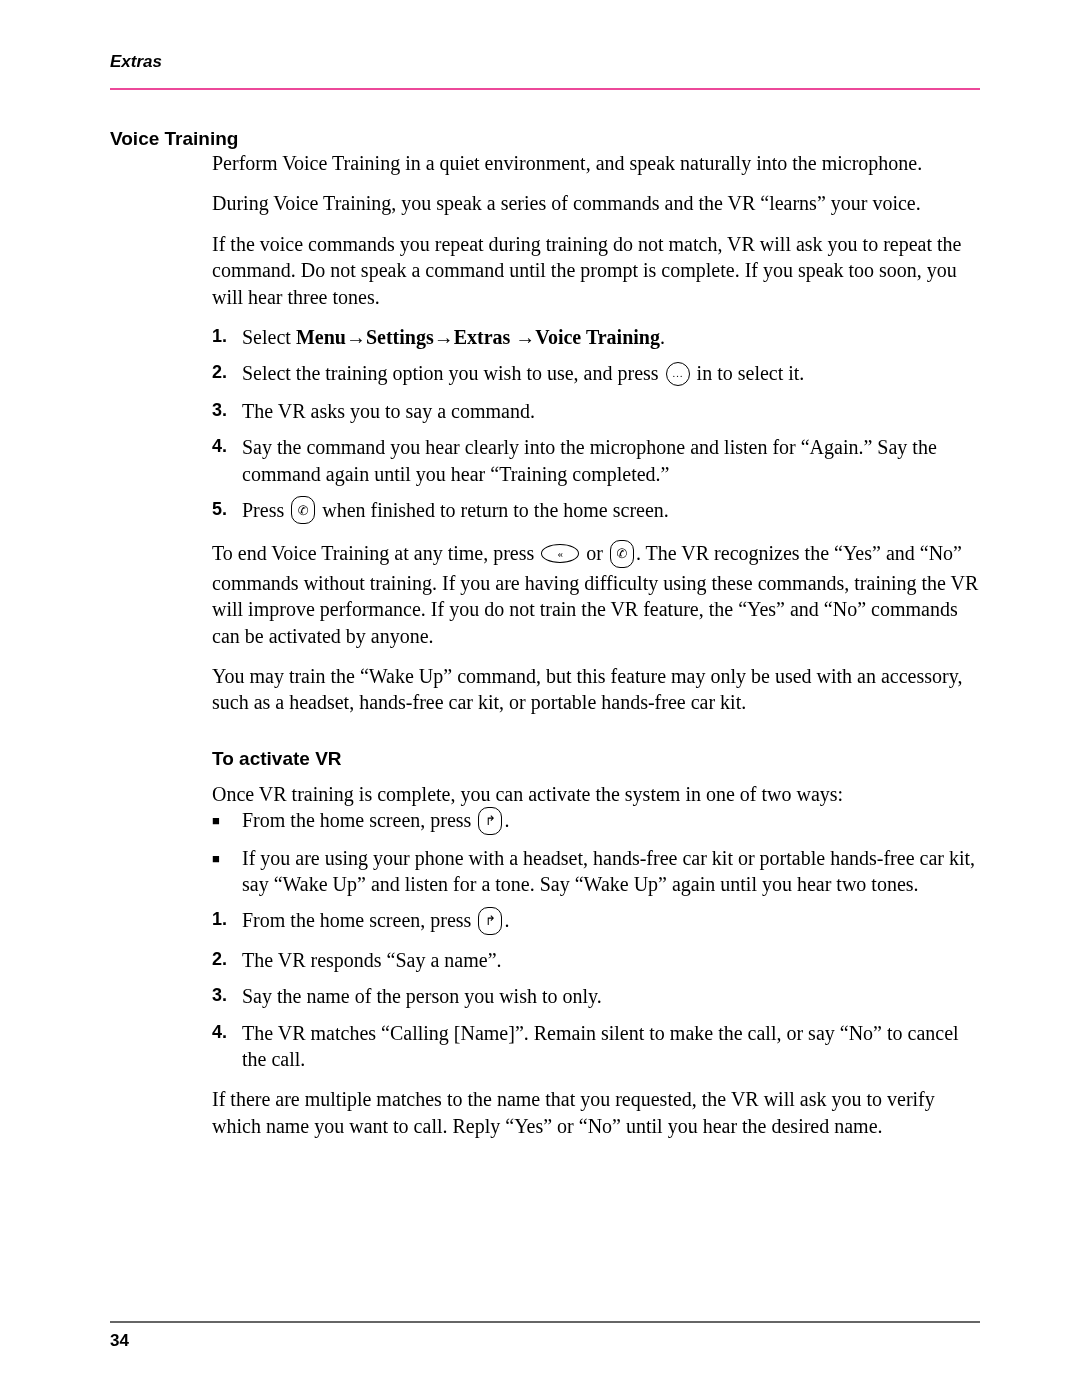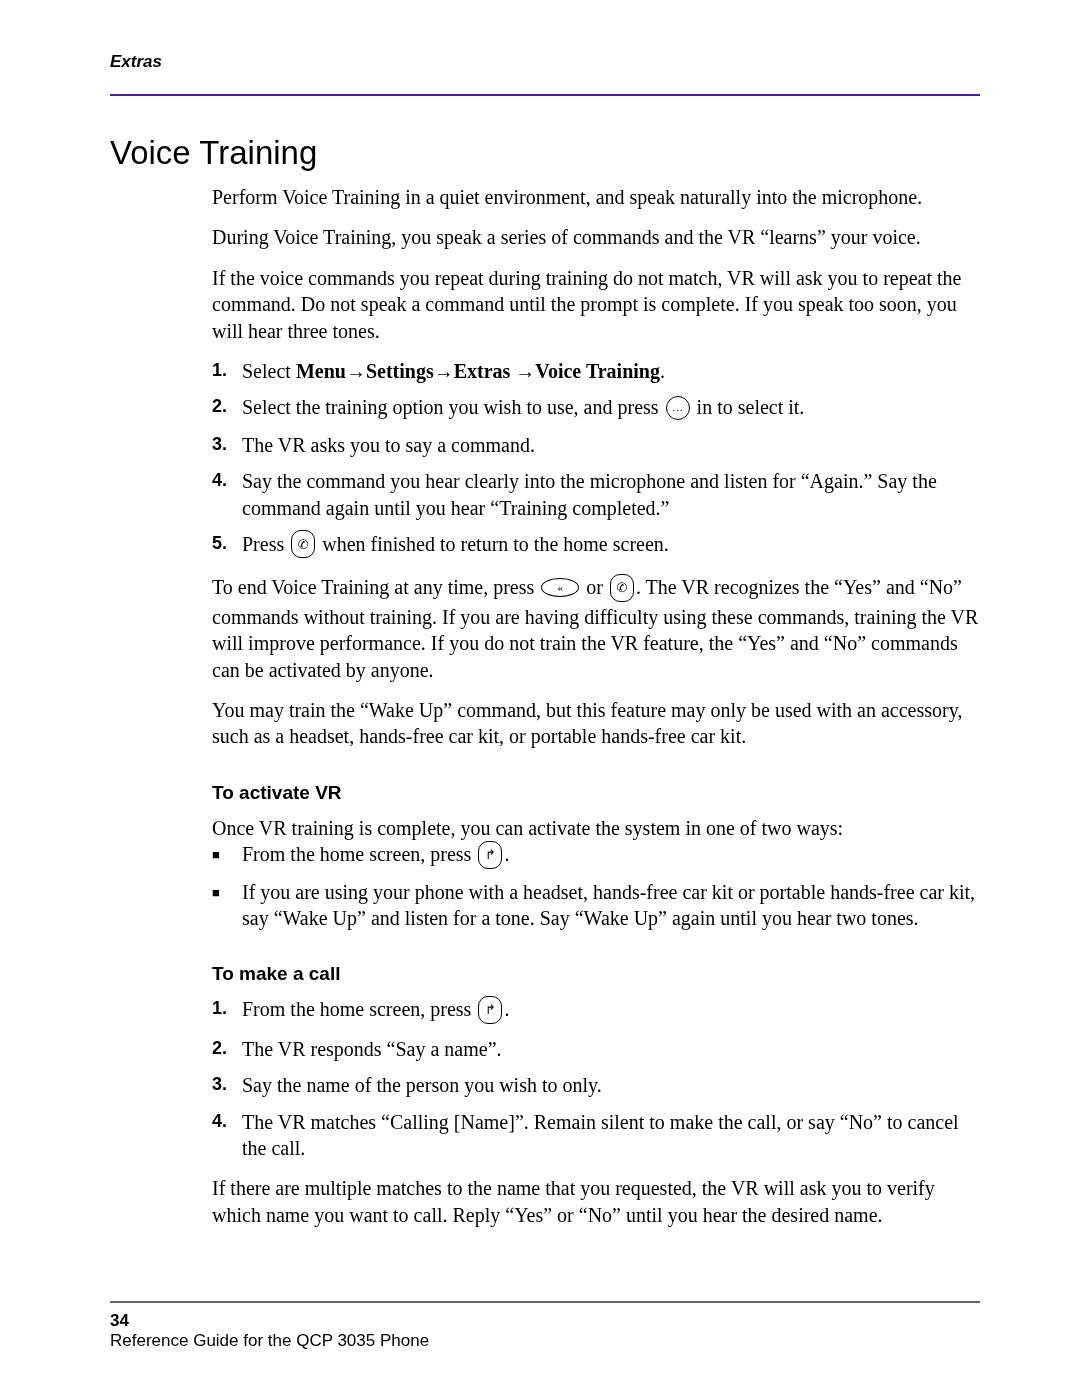--- a/index.html
+++ b/index.html
@@ -14,29 +14,28 @@
     height: 1397px;
     position: relative;
     box-sizing: border-box;
     padding: 52px 100px 40px 110px;
   }
   .header {
     font-family: Arial, Helvetica, sans-serif;
     font-weight: bold;
     font-style: italic;
     font-size: 17px;
-    padding-bottom: 22px;
-    border-bottom: 2px solid #4c1d95;
+    padding-bottom: 16px;
+    border-bottom: 2px solid #ec4899;
     margin-bottom: 38px;
   }
   .section-title {
     font-family: Arial, Helvetica, sans-serif;
-    font-weight: normal;
-    font-size: 33px;
-    margin-bottom: 12px;
+    font-weight: bold;
+    font-size: 19px;
     margin-top: 8px;
   }
   .body-text {
     margin-left: 102px;
     font-size: 20px;
     line-height: 1.32;
   }
   .para {
     margin: 0 0 14px 0;
   }
@@ -215,21 +214,20 @@
               <span>↱</span>
             </span><span>.</span>
         </span>
       </li>
       <li>
         <span class="sq">■</span>
         <span class="txt">If you are using your phone with a headset, hands-free car kit or portable hands-free car kit, say “Wake Up” and listen for a tone. Say “Wake Up” again until you hear two tones.</span>
       </li>
     </ul>
 
-    <div class="sub-title">To make a call</div>
 
     <ol class="steps">
       <li>
         <span class="num">1.</span>
         <span class="txt">
           <span>From the home screen, press </span><span class="icon-rounded">
               <span>↱</span>
             </span><span>.</span>
         </span>
       </li>
@@ -246,16 +244,15 @@
         <span class="txt">The VR matches “Calling [Name]”. Remain silent to make the call, or say “No” to cancel the call.</span>
       </li>
     </ol>
 
     <p class="para">If there are multiple matches to the name that you requested, the VR will ask you to verify which name you want to call. Reply “Yes” or “No” until you hear the desired name.</p>
 
   </div>
 
   <div class="footer">
     <span class="pnum">34</span>
-    <span>Reference Guide for the QCP 3035 Phone</span>
   </div>
 
 </div>
 
 </body></html>

